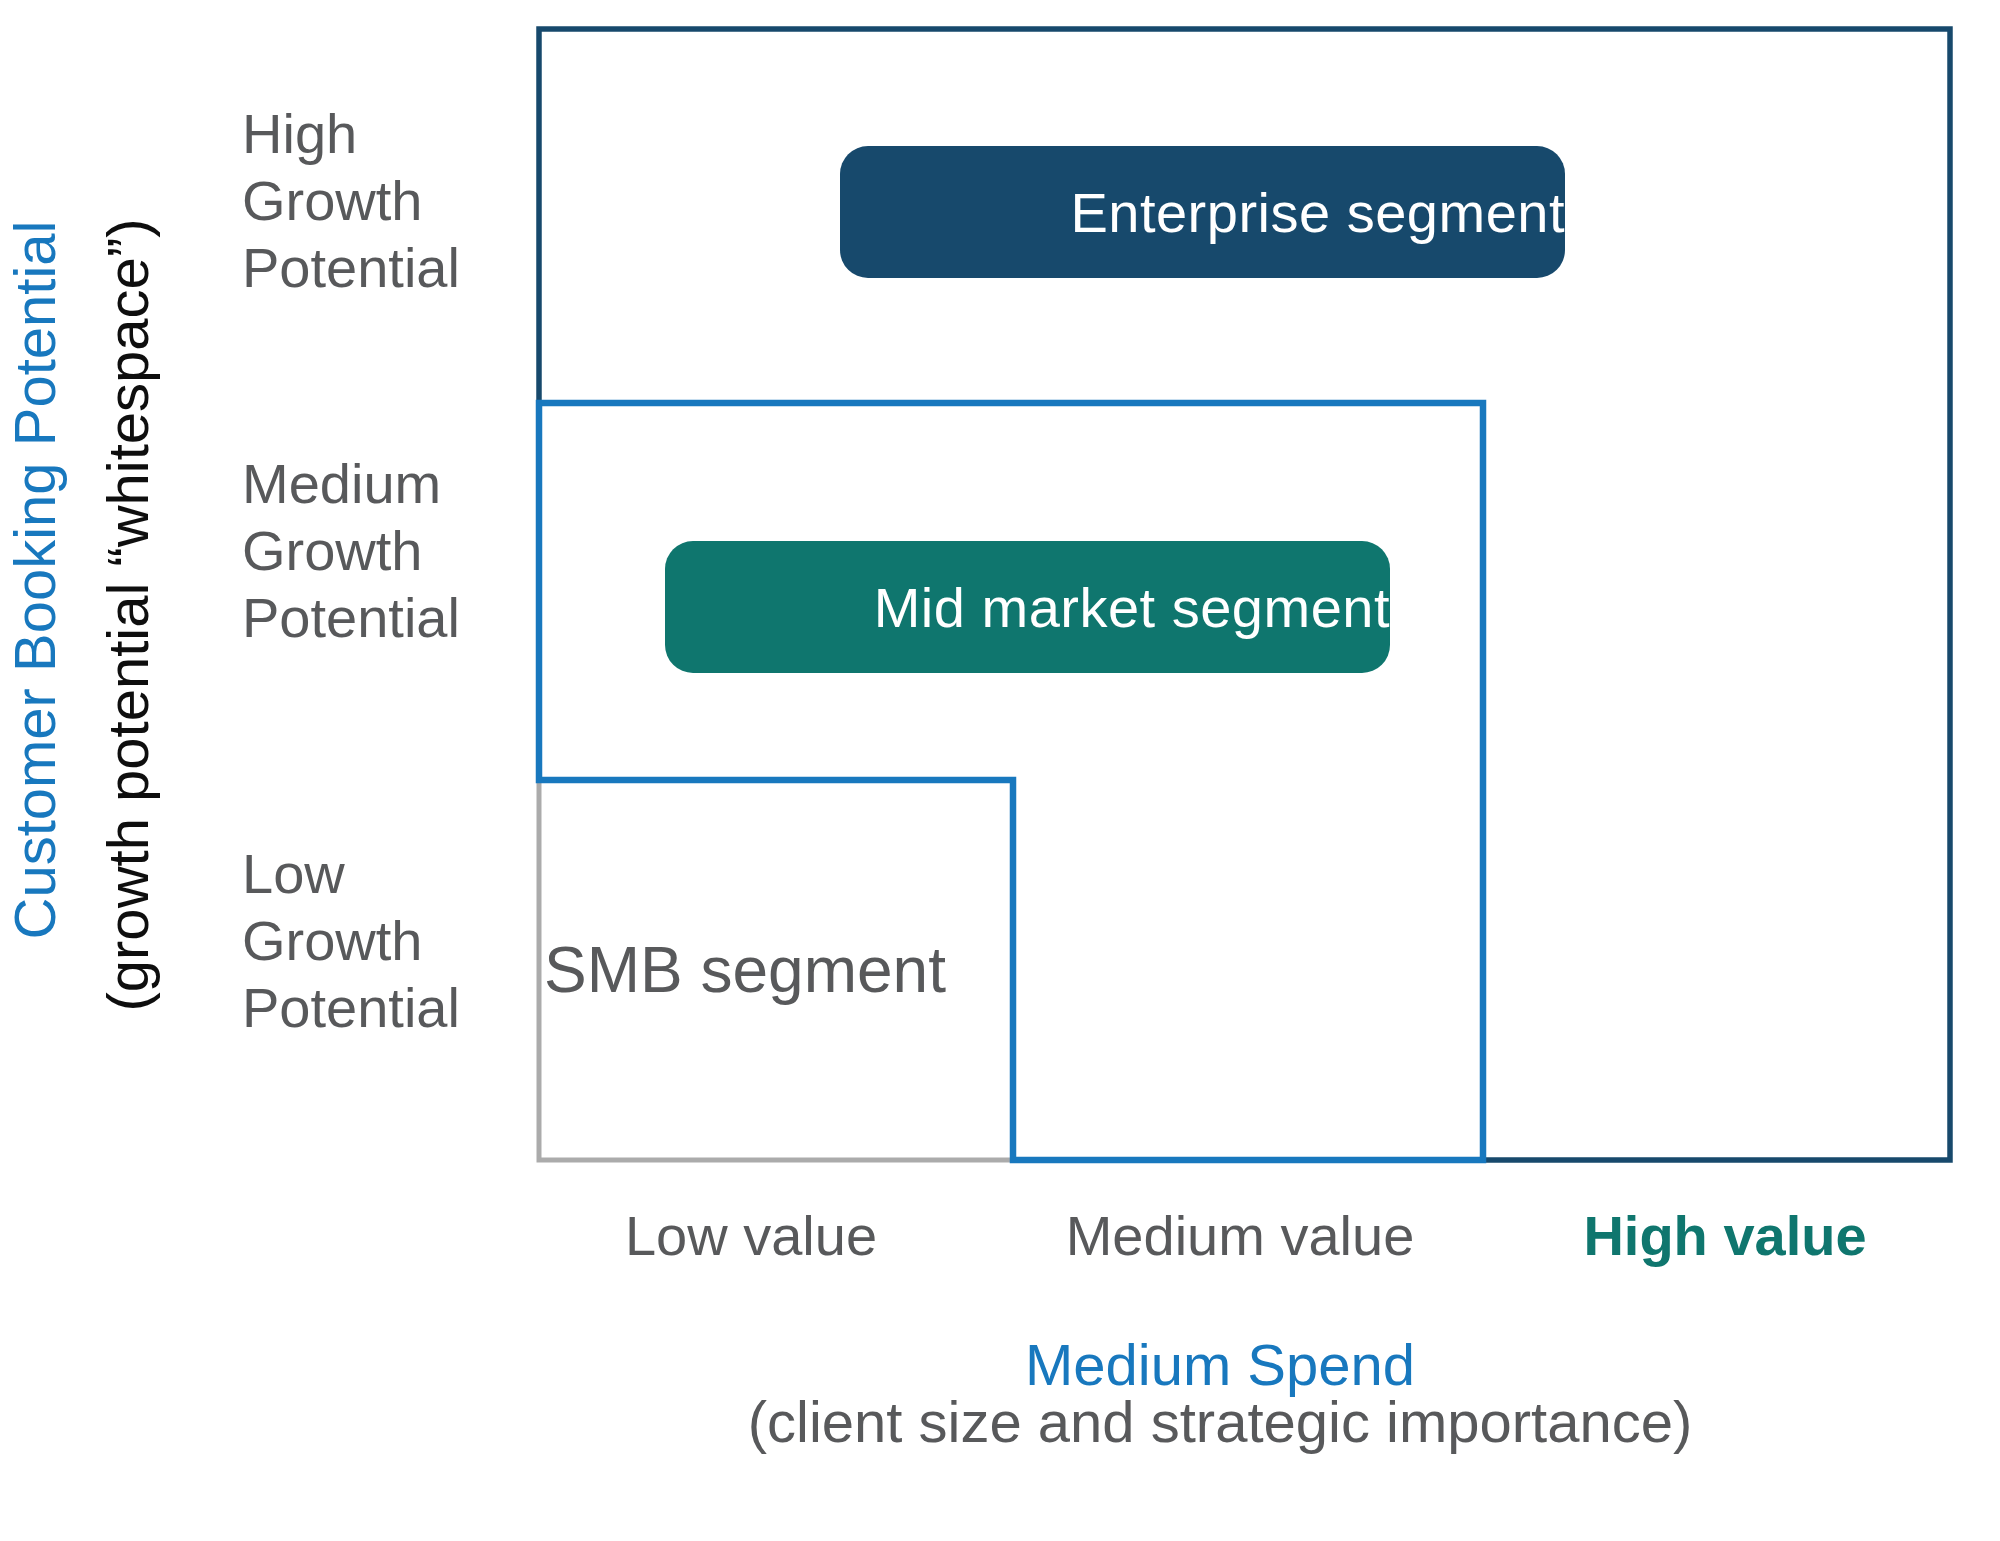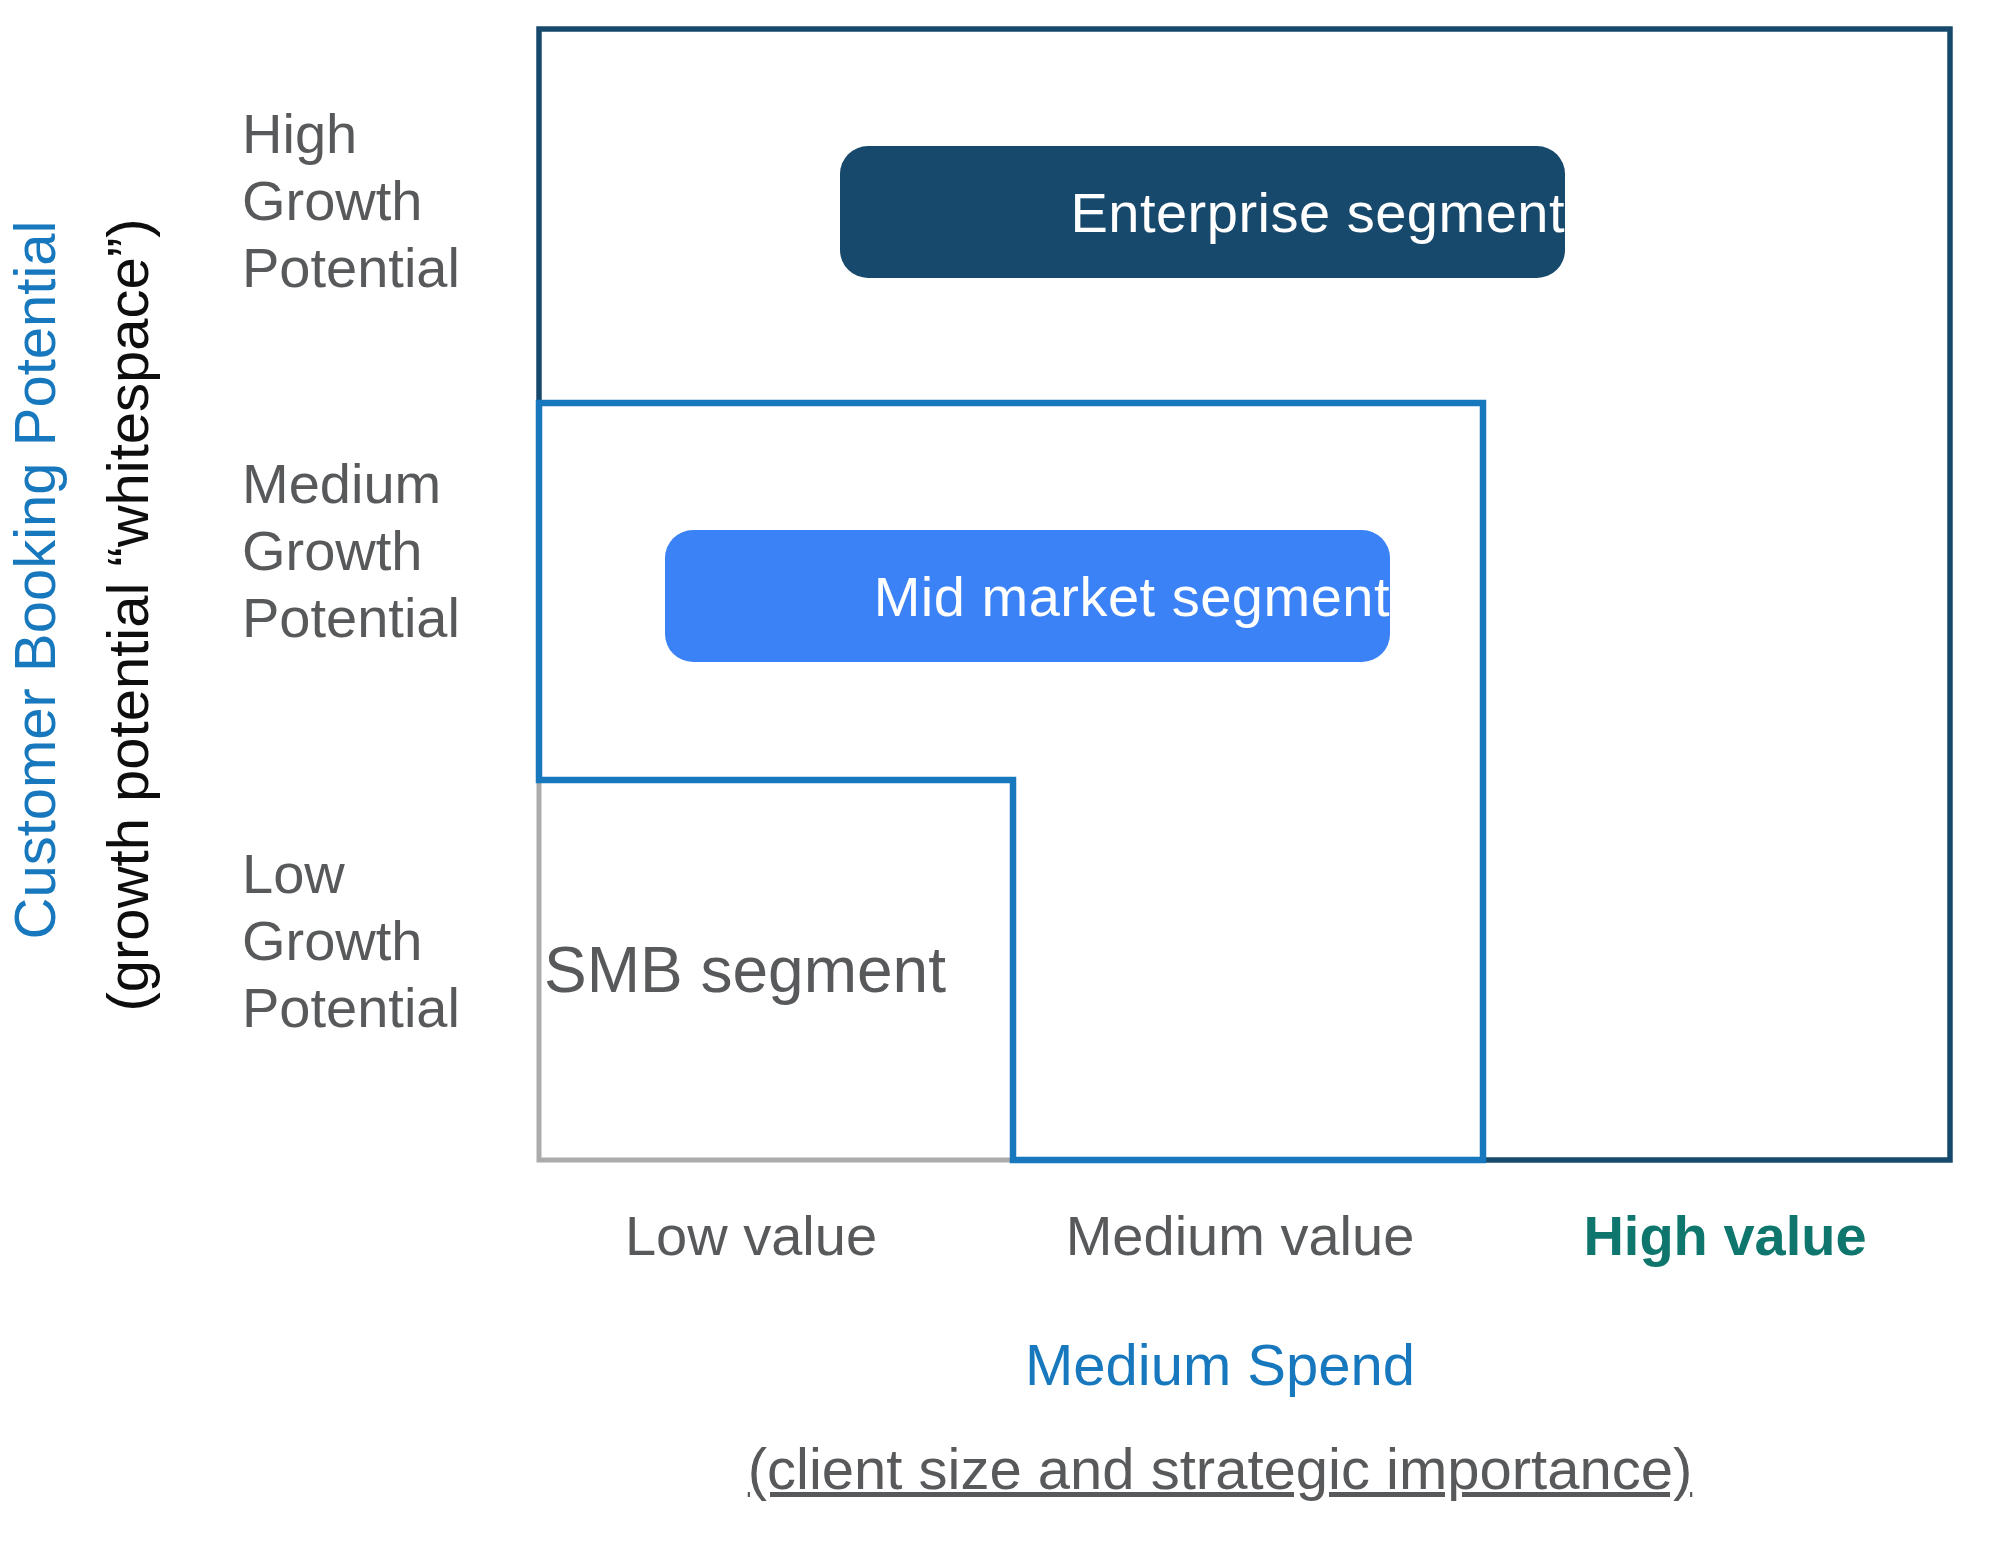--- a/index.html
+++ b/index.html
@@ -69,25 +69,24 @@
     position: absolute;
     left: 1220px;
     top: 1331px;
     transform: translateX(-50%);
     font-size: 58px;
     white-space: nowrap;
   }
   .xaxis-subtitle {
     position: absolute;
     left: 1220px;
-    top: 1435px;
+    top: 1388px;
     transform: translateX(-50%);
     font-size: 58px;
     white-space: nowrap;
-    text-decoration: underline;
   }
   .yaxis-title, .yaxis-subtitle {
     position: absolute;
     width: 2000px;
     height: 80px;
     line-height: 80px;
     text-align: center;
     font-size: 58px;
     transform: rotate(-90deg);
     white-space: nowrap;
@@ -103,21 +102,21 @@
   <svg class="regions" viewBox="0 0 2000 1541">
     <polygon points="539,29 1950,29 1950,1160 1483,1160 1483,403 539,403" fill="none" stroke-width="5.5" stroke-linejoin="miter" stroke="#17496C"></polygon>
     <rect x="539" y="780" width="474" height="380" fill="none" stroke-width="5" stroke="#ABABAB"></rect>
     <polygon points="539,403 1483,403 1483,1160 1013,1160 1013,780 539,780" fill="none" stroke-width="6.5" stroke-linejoin="miter" stroke="#1878BE"></polygon>
   </svg>
 
   <div class="pill pill-enterprise" style="background: rgb(23, 73, 108);">
     <span>Enterprise segment</span>
   </div>
 
-  <div class="pill pill-midmarket" style="background: #3b82f6;">
+  <div class="pill pill-midmarket" style="background: #0f766e; margin-top: 11px;">
     <span>Mid market segment</span>
   </div>
 
   <div class="smb-label" style="color: rgb(88, 89, 91);">SMB segment</div>
 
   <div class="ytick ytick-high" style="color: rgb(88, 89, 91);">High
 Growth
 Potential</div>
 
   <div class="ytick ytick-medium" style="color: rgb(88, 89, 91);">Medium

